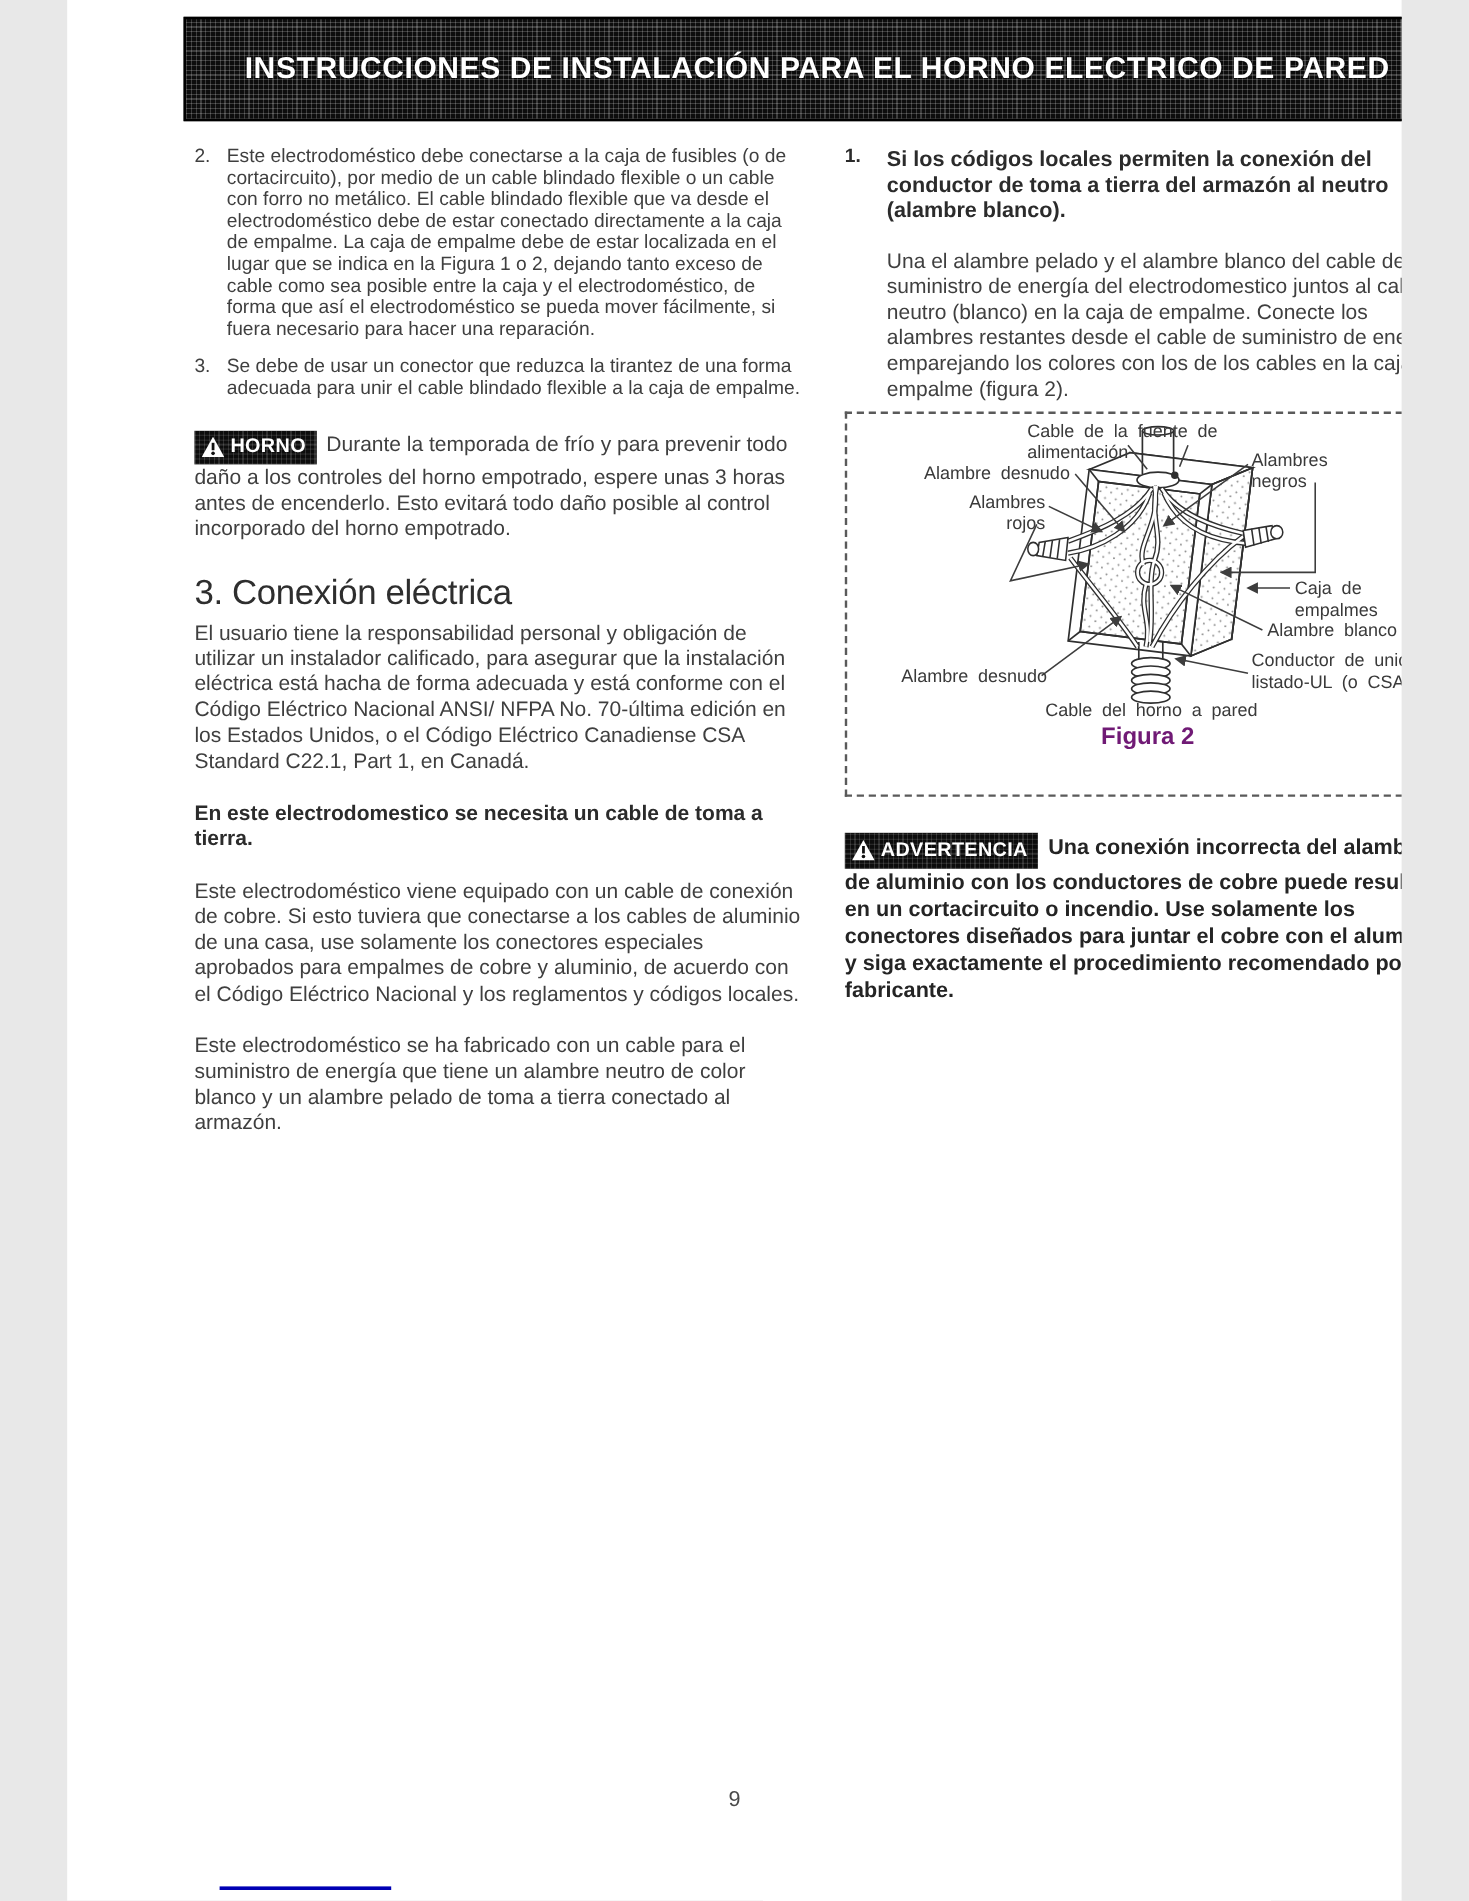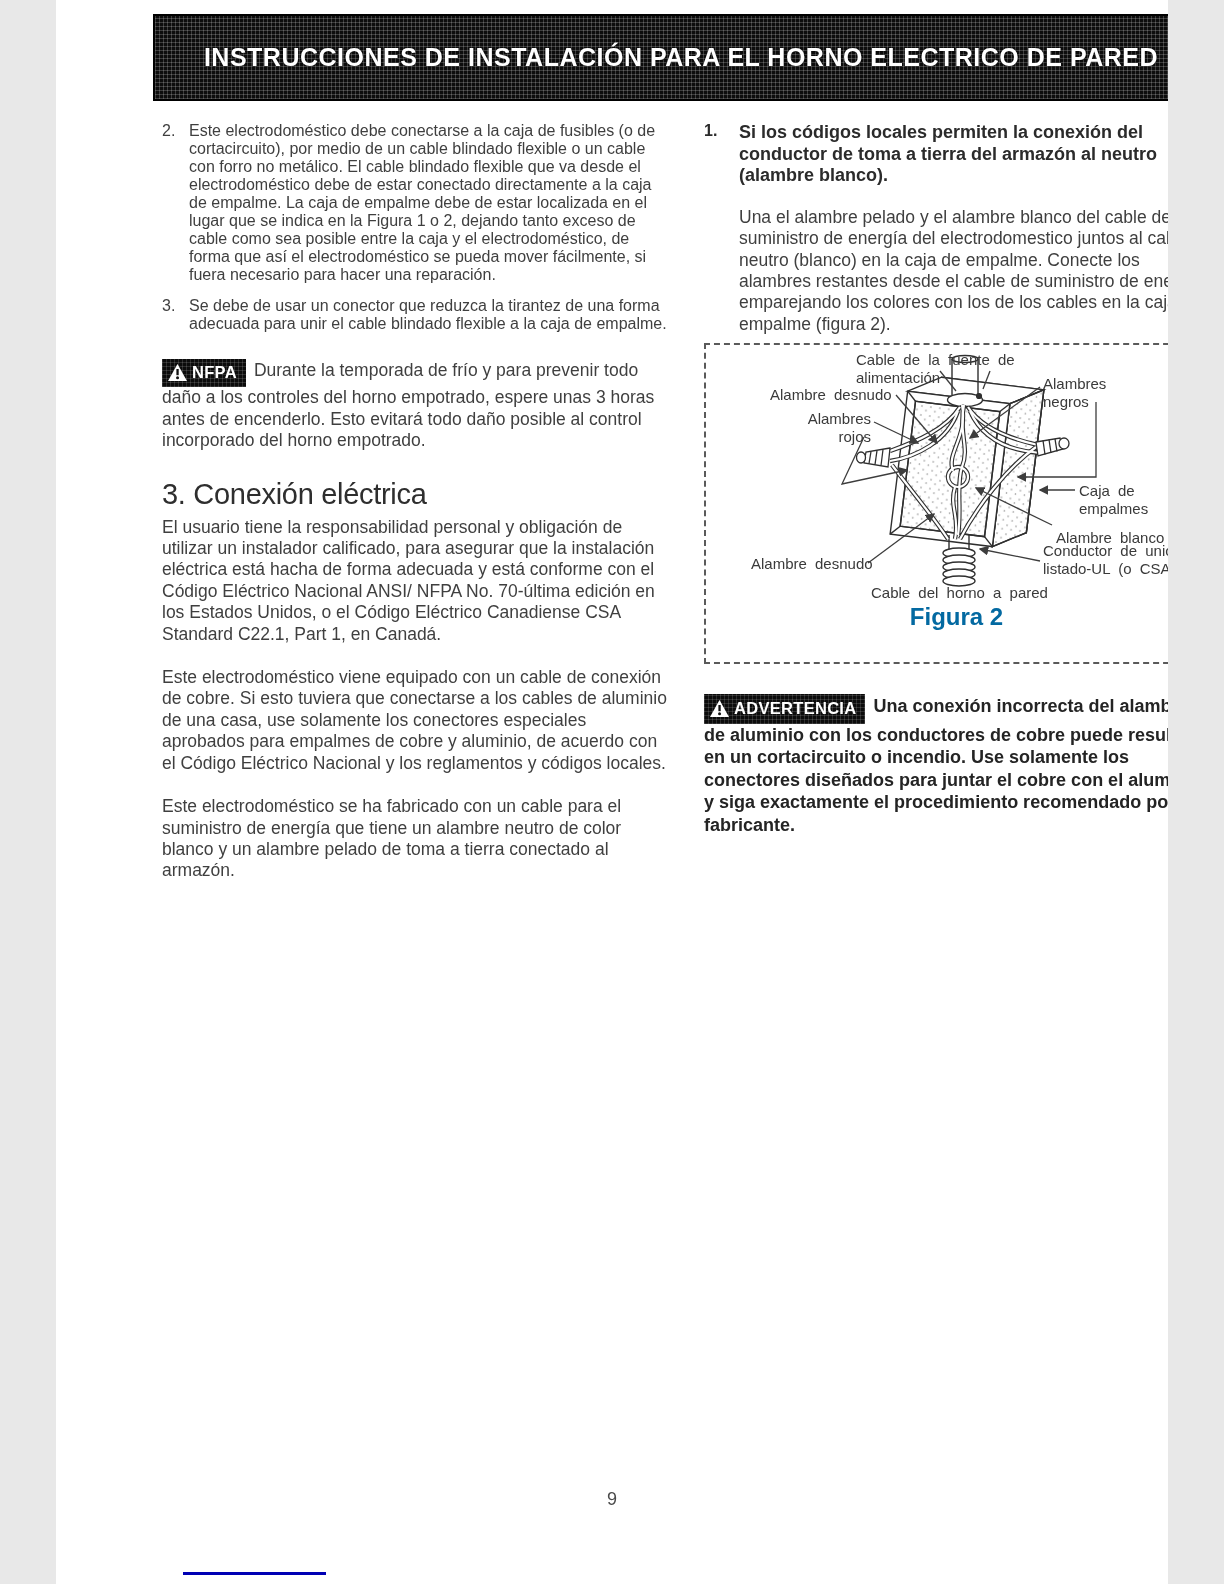--- a/index.html
+++ b/index.html
@@ -48,21 +48,21 @@
   }
   .warn-bold{font-weight:bold;color:#242424;font-size:18px;line-height:22.5px;}
   
   .figure{
     position:relative;width:505px;height:321px;box-sizing:border-box;
     border:2px dashed #5a5a5a;margin-top:8px;
   }
   .figure svg.diagram{position:absolute;left:0;top:0;}
   .flabel{position:absolute;font-size:15px;line-height:17.5px;color:#3a3a3a;word-spacing:4px;}
   .flabel.right{text-align:right;}
-  .fcaption{position:absolute;left:0;width:100%;text-align:center;font-weight:bold;color:#0369a1;font-size:24px;}
+  .fcaption{position:absolute;left:0;width:100%;text-align:center;font-weight:bold;color:#701a75;font-size:20px;}
   
   .pagenum{position:absolute;left:0;right:0;top:1489px;text-align:center;font-size:18px;color:#4a4a4a;}
   .blue-line{position:absolute;left:127px;top:1572px;width:143px;height:3px;background:#0000b4;}
 </style>
 </head>
 <body>
 
 <div class="page">
 
   <div class="banner">
@@ -78,25 +78,26 @@
       <span class="num">3.</span>
       <span class="body">Se debe de usar un conector que reduzca la tirantez de una forma adecuada para unir el cable blindado flexible a la caja de empalme.</span>
     </div>
     <p class="mt2">
       <span class="badge">
         <svg width="19" height="17" viewBox="0 0 19 17">
           <path d="M9.5 0 L19 17 L0 17 Z" fill="#ffffff"></path>
           <rect x="8.4" y="5" width="2.3" height="6.2" fill="#111"></rect>
           <circle cx="9.55" cy="13.8" r="1.5" fill="#111"></circle>
         </svg>
-        <span>NFPA</span>
+        <span>HORNO</span>
       </span><span>Durante la temporada de frío y para prevenir todo daño a los controles del horno empotrado, espere unas 3 horas antes de encenderlo. Esto evitará todo daño posible al control incorporado del horno empotrado.</span>
     </p>
     <h2>3. Conexión eléctrica</h2>
     <p>El usuario tiene la responsabilidad personal y obligación de utilizar un instalador calificado, para asegurar que la instalación eléctrica está hacha de forma adecuada y está conforme con el Código Eléctrico Nacional ANSI/ NFPA No. 70-última edición en los Estados Unidos, o el Código Eléctrico Canadiense CSA Standard C22.1, Part 1, en Canadá.</p>
+    <p class="bold mt3">En este electrodomestico se necesita un cable de toma a tierra.</p>
     <p class="mt3">Este electrodoméstico viene equipado con un cable de conexión de cobre. Si esto tuviera que conectarse a los cables de aluminio de una casa, use solamente los conectores especiales aprobados para empalmes de cobre y aluminio, de acuerdo con el Código Eléctrico Nacional y los reglamentos y códigos locales.</p>
     <p class="mt3">Este electrodoméstico se ha fabricado con un cable para el suministro de energía que tiene un alambre neutro de color blanco y un alambre pelado de toma a tierra conectado al armazón.</p>
   </div>
 
   <div class="col col-right">
     <div class="num-item item1">
       <span class="num">1.</span>
       <span class="body">Si los códigos locales permiten la conexión del conductor de toma a tierra del armazón al neutro (alambre blanco).</span>
     </div>
     <p class="indent" style="margin-top:20px;">Una el alambre pelado y el alambre blanco del cable de suministro de energía del electrodomestico juntos al cable neutro (blanco) en la caja de empalme. Conecte los alambres restantes desde el cable de suministro de energía, emparejando los colores con los de los cables en la caja de empalme (figura 2).</p>
@@ -207,21 +208,21 @@
           <path d="M334,216 L274,204" marker-end="url(#arr)"></path>
           <path d="M162,218 L228,169" marker-end="url(#arr)"></path>
         </g>
       </svg>
 
       <div class="flabel" style="left:150px;top:6px;width:240px;">Cable de la fuente de alimentación</div>
       <div class="flabel" style="left:64px;top:41px;width:130px;">Alambre desnudo</div>
       <div class="flabel" style="left:337px;top:30px;width:80px;">Alambres negros</div>
       <div class="flabel right" style="left:95px;top:65px;width:70px;">Alambres rojos</div>
       <div class="flabel" style="left:373px;top:137px;width:125px;">Caja de empalmes</div>
-      <div class="flabel" style="left:350px;top:184px;width:125px;">Alambre blanco</div>
+      <div class="flabel" style="left:350px;top:172px;width:125px;">Alambre blanco</div>
       <div class="flabel" style="left:337px;top:197px;width:155px;">Conductor de unión listado-UL (o CSA)</div>
       <div class="flabel" style="left:45px;top:210px;width:125px;">Alambre desnudo</div>
       <div class="flabel" style="left:165px;top:239px;width:190px;">Cable del horno a pared</div>
       <div class="fcaption" style="top:258px;">Figura 2</div>
     </div>
 
     <p class="warn-bold" style="margin-top:30px;">
       <span class="badge">
         <svg width="19" height="17" viewBox="0 0 19 17">
           <path d="M9.5 0 L19 17 L0 17 Z" fill="#ffffff"></path>

